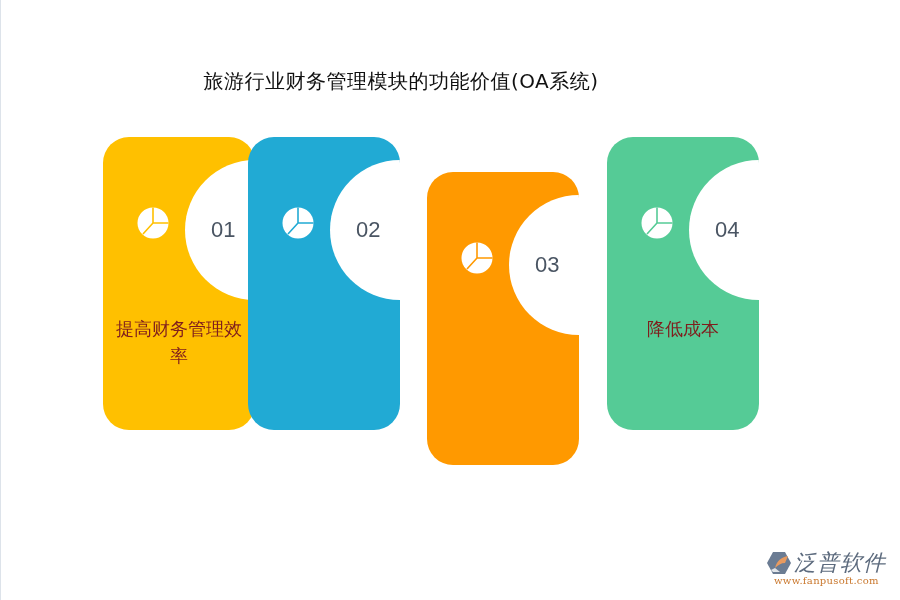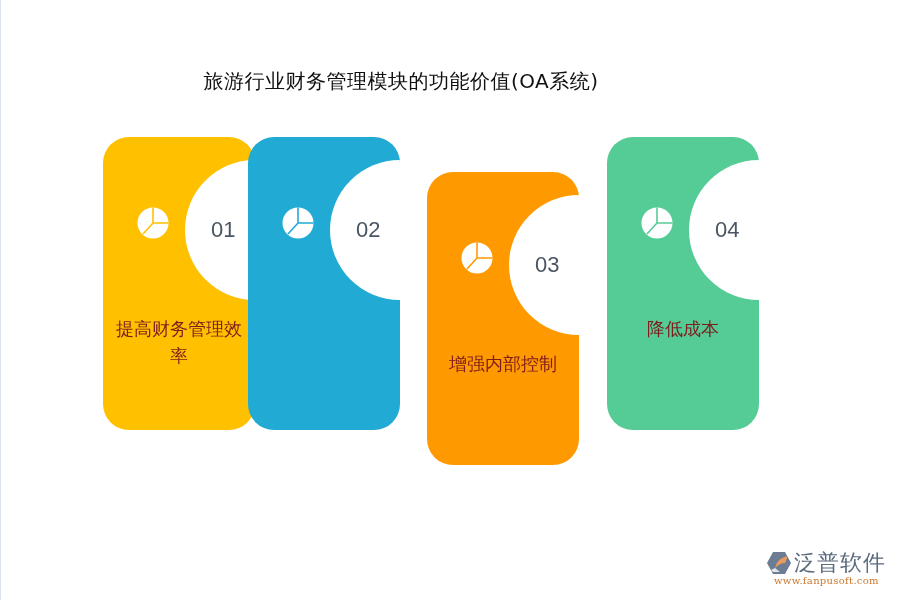--- a/index.html
+++ b/index.html
@@ -28,21 +28,21 @@
       position: absolute; top: 70px; left: 34px; width: 32px; height: 32px;
     }
     .card .label {
       position: absolute; top: 178px; left: 10px; width: 132px; text-align: center;
       font-size: 18px; line-height: 27px; color: #7f1d1d;
     }
     .logo {
       position: absolute; right: 10px; bottom: 12px; width: 130px; height: 40px;
     }
     .logo .brand {
-      position: absolute; left: 34px; top: 0; font-size: 22px; color: #5d6b7e; letter-spacing: 1px;
+      position: absolute; left: 34px; top: 0; font-size: 22px; color: #5d6b7e; letter-spacing: 1px; font-style: italic;
     }
     .logo .url {
       position: absolute; left: 14px; top: 27px; font-size: 10px; color: #c9772c;
       font-family: "DejaVu Serif", serif; letter-spacing: 0.3px; text-align: right;
     }
     .logo .mark { position: absolute; left: 6px; top: 3px; width: 26px; height: 24px; }
   </style>
 </head>
 <body>
 
@@ -67,21 +67,20 @@
   <div class="num">02</div>
 </div>
 
 <div class="card" style="left:426px;background:#FF9900;margin-top:35px;">
   <div class="half"></div>
   <svg class="pie" viewBox="0 0 32 32">
     <circle cx="16" cy="16" r="15.5" fill="#fff"></circle>
     <path d="M16 0.5 V16 H31.5 M16 16 L6 27" stroke="#FF9900" stroke-width="1.6" fill="none"></path>
   </svg>
   <div class="num">03</div>
-  <div class="label">增强内部控制</div>
 </div>
 
 <div class="card" style="left:606px;background:#55CB96;">
   <div class="half"></div>
   <svg class="pie" viewBox="0 0 32 32">
     <circle cx="16" cy="16" r="15.5" fill="#fff"></circle>
     <path d="M16 0.5 V16 H31.5 M16 16 L6 27" stroke="#55CB96" stroke-width="1.6" fill="none"></path>
   </svg>
   <div class="num">04</div>
   <div class="label">降低成本</div>

